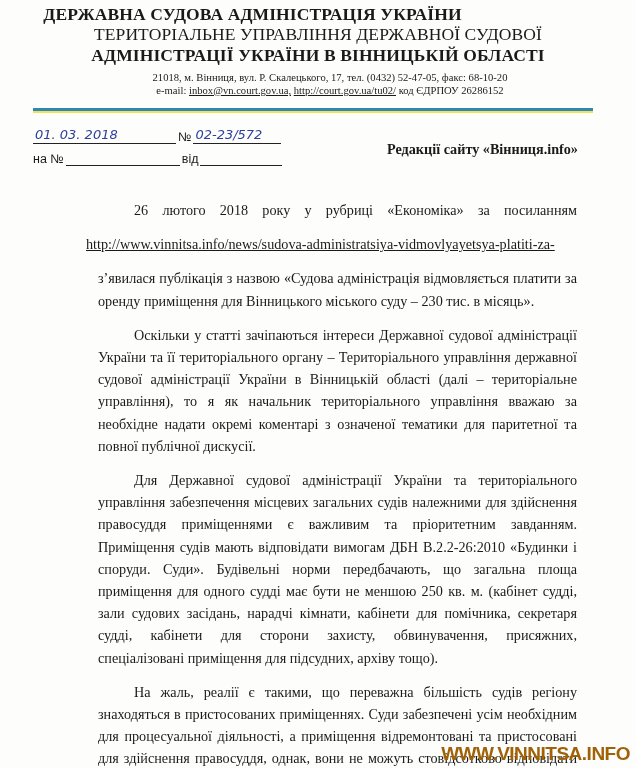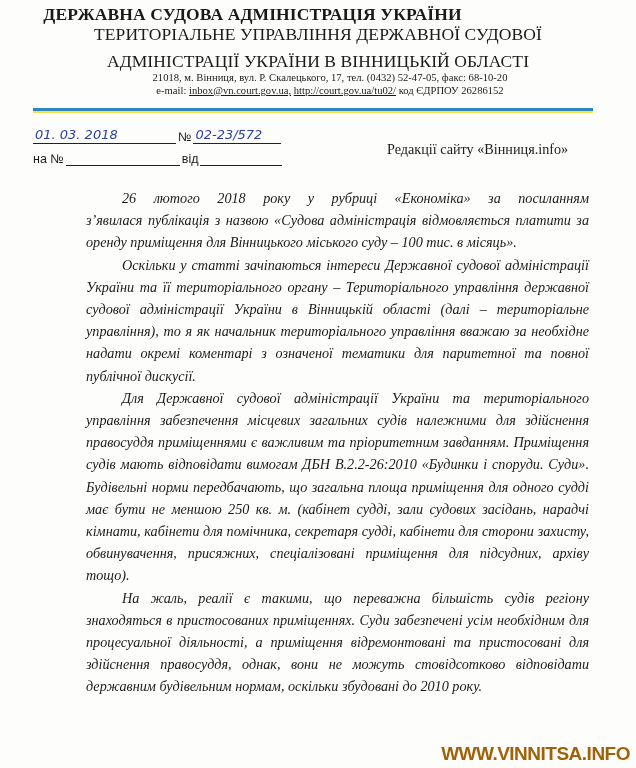--- a/index.html
+++ b/index.html
@@ -12,21 +12,21 @@
   .letterhead { position: absolute; left: 0; top: 0; width: 636px; text-align: center; }
   .org-main {
     position: absolute; top: 4px; left: 0; width: 505px; text-align: center;
     font-weight: bold; font-size: 17.5px; letter-spacing: 0.1px;
   }
   .org-sub {
     position: absolute; left: 0; width: 636px; text-align: center;
     font-size: 17.5px; letter-spacing: 0.1px;
   }
   .org-sub.l1 { top: 24px; }
-  .org-sub.l2 { top: 51px; }
+  .org-sub.l2 { top: 45px; font-weight: bold; }
   .contacts {
     position: absolute; left: 0; width: 636px; text-align: center;
     font-size: 10.6px; line-height: 13px; padding-left: 12px;
   }
   .contacts.l1 { top: 71px; }
   .contacts.l2 { top: 84px; }
   .contacts .link { text-decoration: underline; }
   .flag-band { position: absolute; left: 33px; top: 108px; width: 560px; height: 5px; }
   .flag-band .blue { height: 3px; background: #2f86b8; }
   .flag-band .yellow { height: 2px; background: #f3e24a; }
@@ -39,28 +39,28 @@
   .blank { display: inline-block; border-bottom: 1px solid #222; vertical-align: bottom; height: 14px; position: relative; }
   .hand {
     position: absolute; left: 2px; bottom: 1px;
     font-family: "DejaVu Sans", sans-serif; font-style: italic;
     font-size: 13px; color: #2b3f9c; white-space: nowrap;
   }
   .lbl { display: inline-block; vertical-align: bottom; margin: 0 2px; }
 
   .addressee {
     position: absolute; left: 387px; top: 141px;
-    font-weight: normal; font-size: 14.2px;
+    font-weight: bold; font-size: 14.2px;
   }
 
   .body-text {
     position: absolute; left: 86px; top: 187px; width: 503px;
     font-size: 14.2px; line-height: 22.2px; text-align: justify;
   }
-  .body-text p { margin: 0; text-indent: 36px; font-style: italic; }
+  .body-text p { margin: 12px; text-indent: 36px; }
   .body-text .url { text-decoration: underline; display: block; text-indent: 0; text-align: justify; text-align-last: justify; }
   .body-text .url.last { text-align-last: left; }
 
   .watermark {
     position: absolute; right: 6px; top: 743px;
     font-family: "Liberation Sans", sans-serif; font-weight: bold;
     font-size: 19px; letter-spacing: -0.5px; color: #a16207;
   }
 </style>
 </head>
@@ -93,19 +93,20 @@
 <div class="regline l2">
   <span class="lbl" style="margin-left:0">на №</span><span class="blank" style="width:114px"></span><span class="lbl">від</span><span class="blank" style="width:82px"></span>
 </div>
 
 <div class="addressee">Редакції сайту «Вінниця.info»</div>
 
 <div class="body-text">
   <p>
     <span style="display:block; text-align-last:justify;">26 лютого 2018 року у рубриці «Економіка» за посиланням</span>
   </p>
-  <p style="text-indent:0">з’явилася публікація з назвою «Судова адміністрація відмовляється платити за оренду приміщення для Вінницького міського суду – 100 тис. в місяць».</p>
+  <span class="url">http://www.vinnitsa.info/news/sudova-administratsiya-vidmovlyayetsya-platiti-za-</span>
+  <p style="text-indent:0">з’явилася публікація з назвою «Судова адміністрація відмовляється платити за оренду приміщення для Вінницького міського суду – 230 тис. в місяць».</p>
   <p>Оскільки у статті зачіпаються інтереси Державної судової адміністрації України та її територіального органу – Територіального управління державної судової адміністрації України в Вінницькій області (далі – територіальне управління), то я як начальник територіального управління вважаю за необхідне надати окремі коментарі з означеної тематики для паритетної та повної публічної дискусії.</p>
   <p>Для Державної судової адміністрації України та територіального управління забезпечення місцевих загальних судів належними для здійснення правосуддя приміщеннями є важливим та пріоритетним завданням. Приміщення судів мають відповідати вимогам ДБН В.2.2-26:2010  «Будинки і споруди. Суди». Будівельні норми передбачають, що загальна площа приміщення для одного судді має бути не меншою 250 кв. м. (кабінет судді, зали судових засідань, нарадчі кімнати, кабінети для помічника, секретаря судді, кабінети для сторони захисту, обвинувачення, присяжних, спеціалізовані приміщення для підсудних, архіву тощо).</p>
   <p>На жаль, реалії є такими, що переважна більшість судів регіону знаходяться в пристосованих приміщеннях. Суди забезпечені усім необхідним для процесуальної діяльності, а приміщення відремонтовані та пристосовані для здійснення правосуддя, однак, вони не можуть стовідсотково відповідати державним будівельним нормам, оскільки збудовані до 2010 року.</p>
 </div>
 
 <div class="watermark">WWW.VINNITSA.INFO</div>
 
 </body></html>

